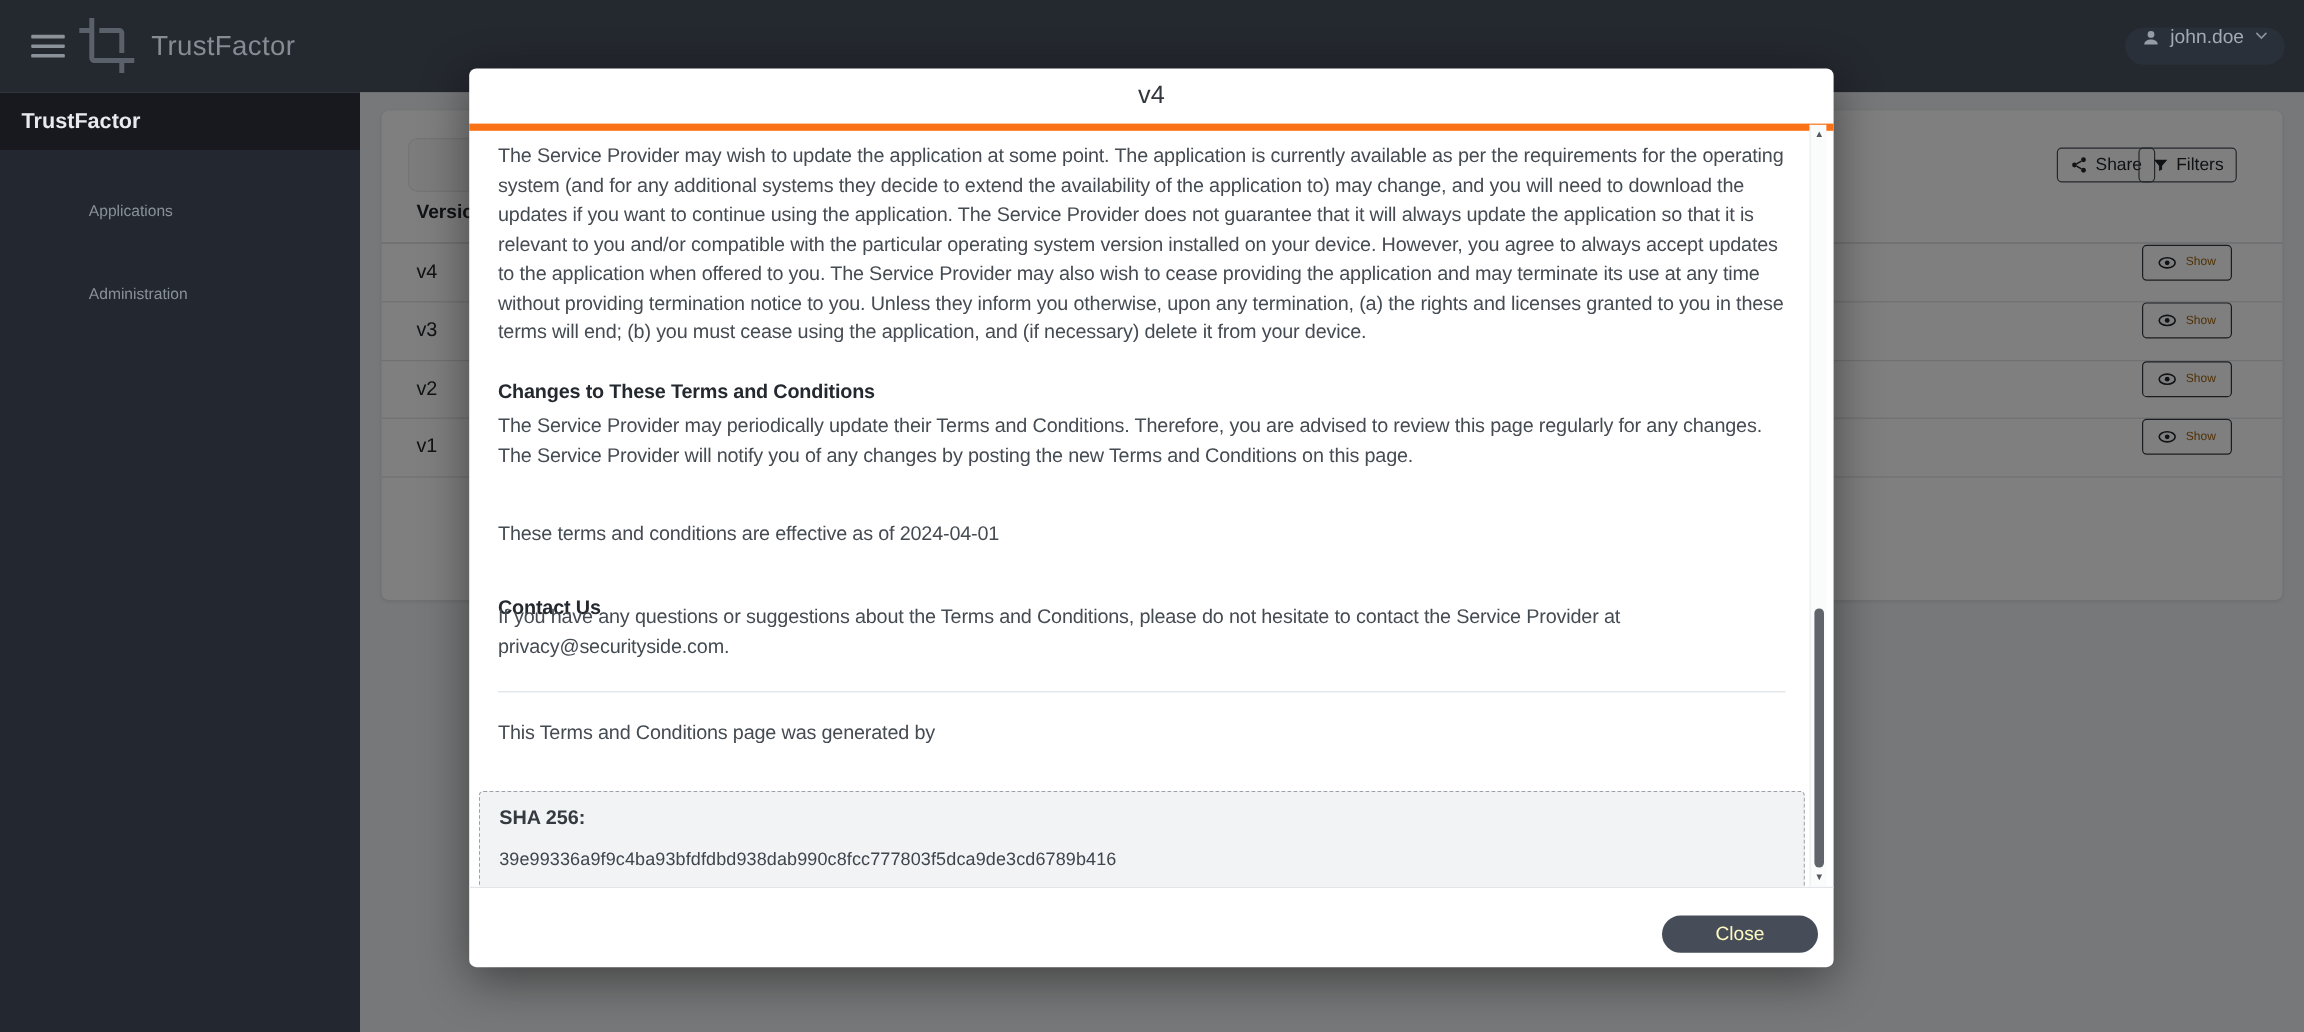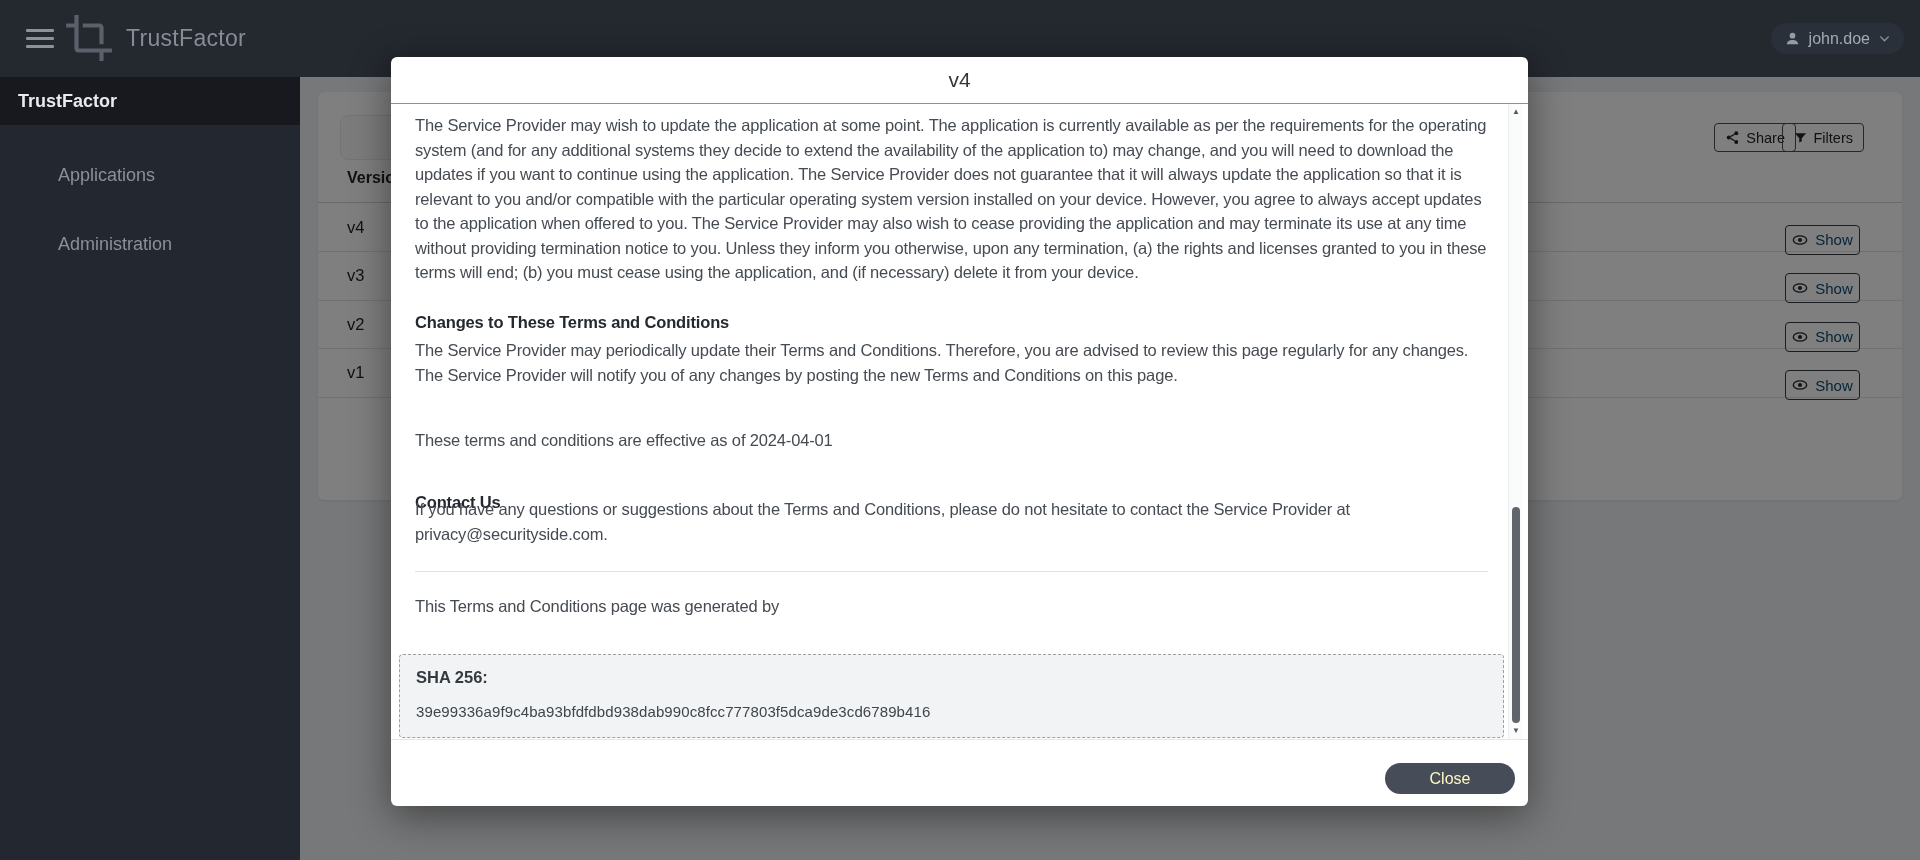--- a/index.html
+++ b/index.html
@@ -6,50 +6,50 @@
   html,body { background:#555; }
   body { font-family:"Liberation Sans","DejaVu Sans",sans-serif; }
   .stage { position:relative; width:1920px; height:860px; overflow:hidden; background:#eef0f2; }
 
   
   .topbar { position:absolute; left:0; top:0; width:1920px; height:77px; background:#24282f; z-index:5; }
   .hamburger { position:absolute; left:26px; top:29px; width:28px; height:19px; cursor:pointer; }
   .hamburger i { display:block; height:3px; margin-bottom:5px; background:#8b9299; border-radius:1px; }
   .logo { position:absolute; left:64px; top:13px; width:50px; height:50px; }
   .brand { position:absolute; left:126px; top:0; height:77px; display:flex; align-items:center; font-size:23px; color:#858c95; letter-spacing:.3px; }
-  .user-pill { position:absolute; right:16px; top:23px; height:31px; min-width:130px; background:#2a3039; border-radius:16px; display:flex; align-items:center; gap:8px; padding:0 13px; cursor:pointer; }
+  .user-pill { position:absolute; right:16px; top:23px; height:31px; min-width:130px; background:#2a3039; border-radius:16px; display:flex; gap:8px; padding:0 13px; cursor:pointer; }
   .user-pill .uname { font-size:16px; color:#a3aab2; }
 
   
   .sidebar { position:absolute; left:0; top:77px; width:300px; height:783px; background:#232830; z-index:4; }
   .sb-title { height:48px; background:#17191e; color:#e8eaed; font-weight:bold; font-size:18px; display:flex; align-items:center; padding-left:18px; }
   .sb-nav { padding-top:16px; }
-  .sb-item { position:relative; height:69px; display:flex; align-items:center; padding-left:58px; font-size:18px; color:#899097; cursor:pointer; }
+  .sb-item { position:relative; height:69px; display:flex; align-items:center; padding-left:74px; font-size:13px; color:#899097; cursor:pointer; }
   .sb-item.active { background:#15171c; color:#d6d9dd; }
   .sb-item.active .bar { position:absolute; left:35px; top:15px; width:4px; height:38px; background:#b9bcc0; }
 
   
   .content { position:absolute; left:300px; top:77px; width:1620px; height:783px; background:#eef0f2; z-index:1; }
   .card { position:absolute; left:18px; top:15px; width:1584px; height:408px; background:#ffffff; border-radius:6px; box-shadow:0 1px 3px rgba(0,0,0,.08); }
   .toolbar-box { position:absolute; left:22px; top:23px; width:380px; height:45px; background:#f8f9fa; border:1px solid #e6e9ec; border-radius:8px; }
   .btn-outline { position:absolute; top:31px; height:29px; display:flex; align-items:center; gap:6px; padding:0 10px; background:transparent; border:1.5px solid #495057; border-radius:4px; font-size:14.5px; color:#212529; font-family:inherit; cursor:pointer; }
   .btn-share { right:106px; }
   .btn-filters { right:38px; }
   .thead { position:absolute; left:0; right:0; top:62px; height:49px; display:flex; align-items:center; padding-left:29px; font-weight:bold; font-size:16px; color:#212529; border-bottom:1.5px solid #ced4da; }
   .trow { position:absolute; left:0; right:0; height:48.5px; border-bottom:1px solid #dee2e6; display:flex; align-items:center; }
   .trow .ver { margin-left:29px; font-size:16.5px; color:#212529; }
-  .show-btn { position:absolute; right:42px; top:21px; width:75px; height:30px; display:flex; align-items:center; justify-content:center; gap:7px; background:transparent; border:1.5px solid #343a40; border-radius:4px; font-size:15px; color:#0c4a6e; font-family:inherit; cursor:pointer; }
+  .show-btn { position:absolute; right:42px; top:0; width:75px; height:30px; display:flex; align-items:center; justify-content:center; gap:7px; background:transparent; border:1.5px solid #343a40; border-radius:4px; font-size:10px; color:#a16207; font-family:inherit; cursor:pointer; }
 
   
   .dim { position:absolute; left:300px; top:77px; width:1620px; height:783px; background:rgba(0,0,0,0.5); z-index:6; }
 
   
   .modal { position:absolute; left:391px; top:57px; width:1137px; height:749px; background:#fff; border-radius:6px; z-index:10; box-shadow:0 10px 40px rgba(0,0,0,.45); }
   .modal-title { height:46px; display:flex; align-items:center; justify-content:center; font-size:21px; color:#32373d; }
-  .modal-body { position:absolute; left:0; top:46px; width:1137px; height:637px; border-top:1px solid #f97316; border-bottom:1px solid #e3e6e8; overflow:hidden; }
+  .modal-body { position:absolute; left:0; top:46px; width:1137px; height:637px; border-top:6px solid #f97316; border-bottom:1px solid #e3e6e8; overflow:hidden; }
   .sect { position:absolute; left:24px; right:40px; font-size:16.5px; line-height:24.5px; letter-spacing:-0.15px; color:#454b52; }
   .sect.bold { font-weight:bold; color:#24292f; font-size:16.5px; }
   .p1 { top:9px; } .h1 { top:206px; } .p2 { top:234px; } .p3 { top:324px; }
   .h2 { top:386px; } .p4 { top:393px; }
   .divider { position:absolute; left:24px; right:40px; top:467px; border:none; border-top:1px solid #dde1e4; }
   .p5 { top:490px; }
   .sha-box { position:absolute; left:8px; top:550px; width:1105px; height:84px; background:#f1f3f5; border:1.5px dashed #9aa0a6; border-radius:4px; padding:13px 16px; }
   .sha-label { font-weight:bold; font-size:16.5px; color:#343a40; }
   .sha-hash { margin-top:16px; font-size:15px; color:#3f454c; letter-spacing:.1px; }
 

